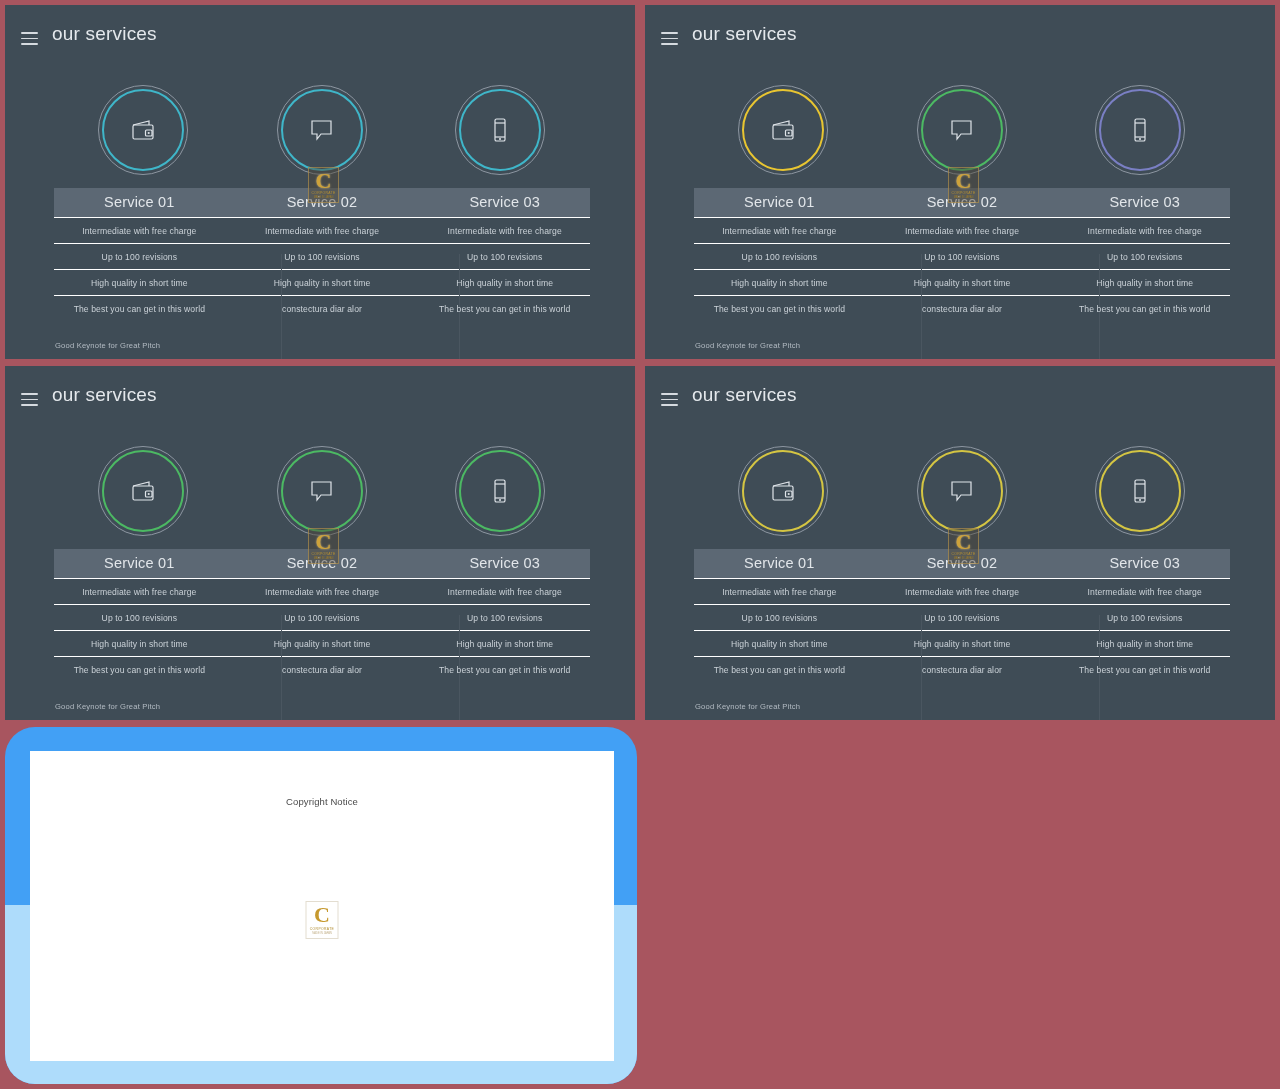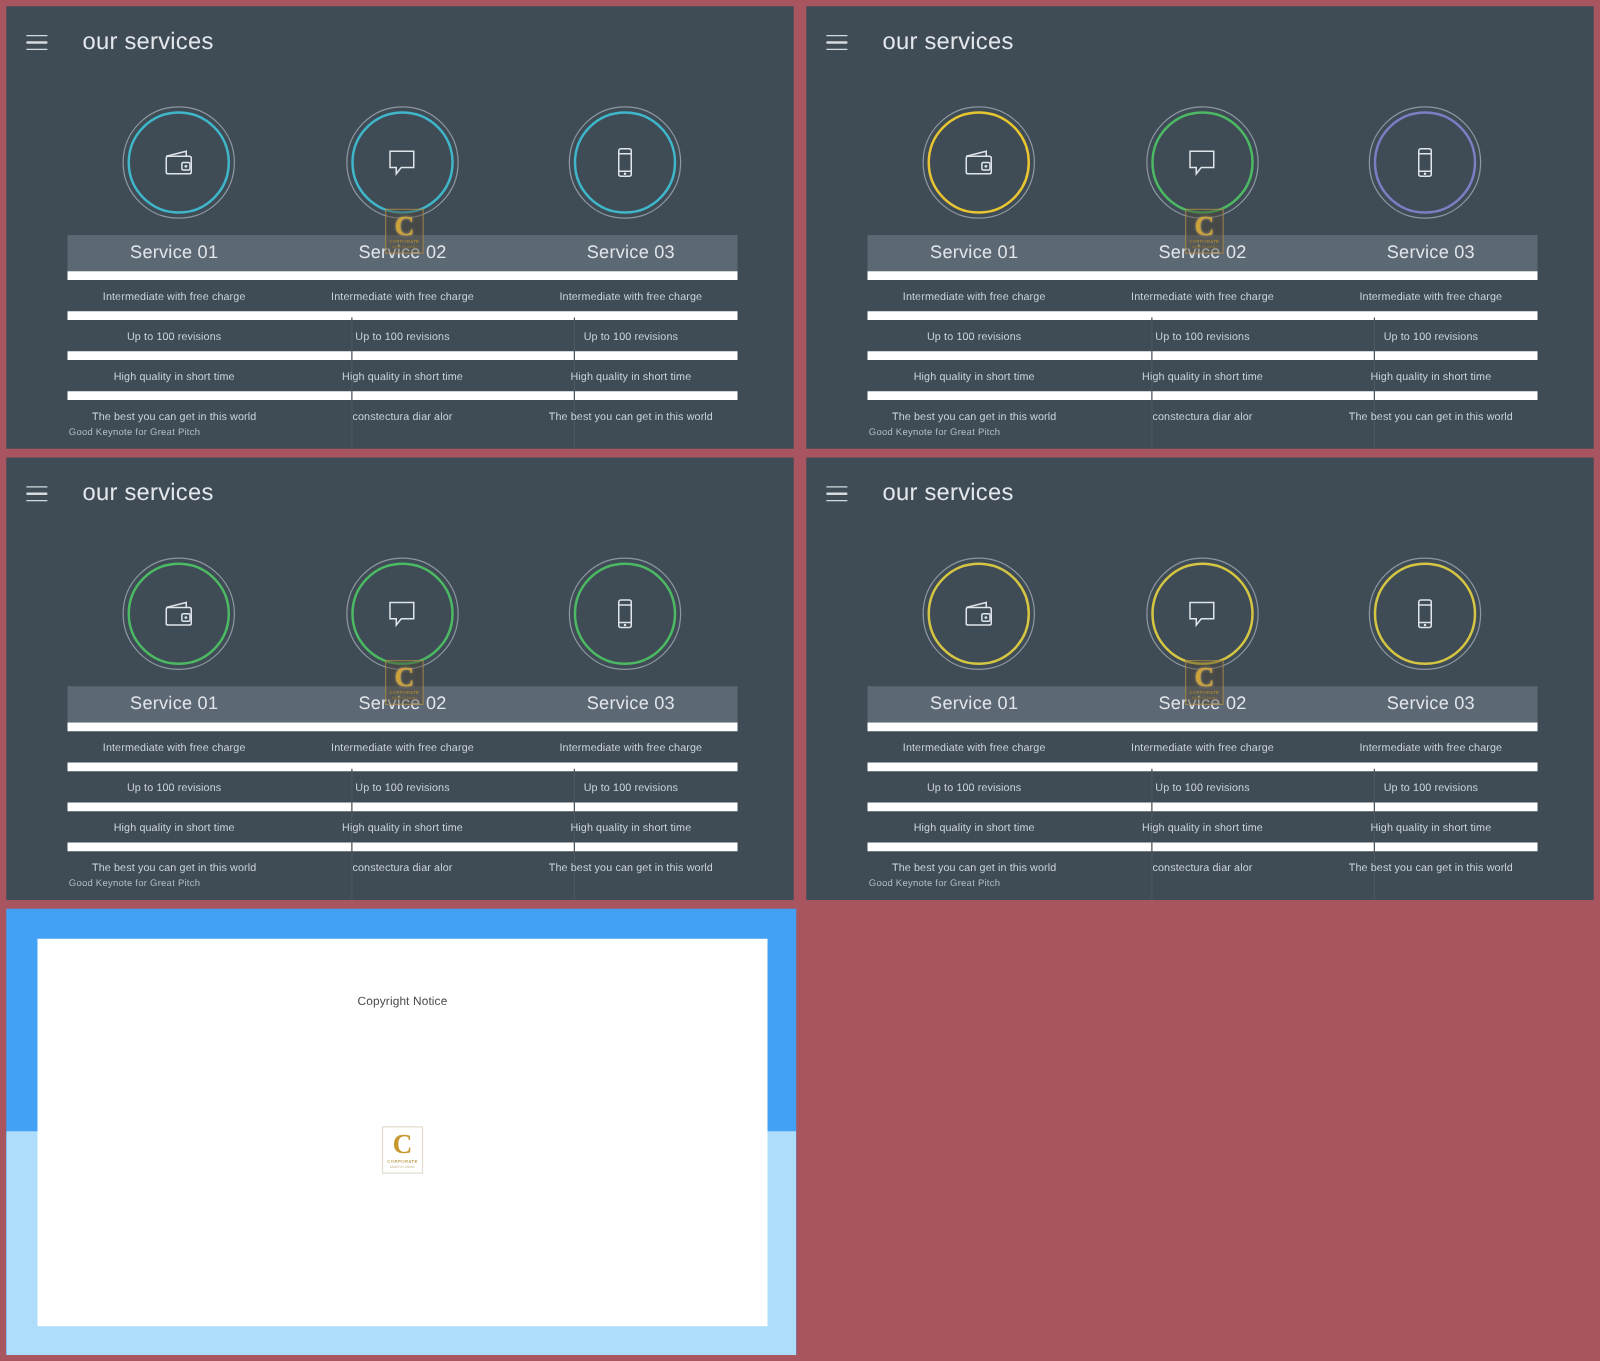--- a/index.html
+++ b/index.html
@@ -23,21 +23,21 @@
   }
   .slide.tl { left: 5px;   top: 5px;   width: 630px; height: 354px; }
   .slide.tr { left: 645px; top: 5px;   width: 630px; height: 354px; }
   .slide.bl { left: 5px;   top: 366px; width: 630px; height: 354px; }
   .slide.br { left: 645px; top: 366px; width: 630px; height: 354px; }
 
   
   .hdr {
     position: absolute;
     left: 16px; top: 18px;
-    display: flex; align-items: center; gap: 28px;
+    display: flex; align-items: flex-end; gap: 14px;
   }
   .burger { width: 17px; height: 13px; position: relative; }
   .burger i {
     position: absolute; left: 0; width: 100%; height: 1.6px;
     background: #d6dbe0; border-radius: 1px;
   }
   .burger i:nth-child(1) { top: 0; }
   .burger i:nth-child(2) { top: 5.7px; }
   .burger i:nth-child(3) { top: 11.4px; }
   .hdr-title {
@@ -80,21 +80,21 @@
     width: 178.6px; text-align: center; color: #e2e6ea;
     position: relative;
   }
   .title-row .cell {
     font-size: 14.5px; padding: 6px 0 7px; letter-spacing: .2px;
   }
   .data-row .cell {
     font-size: 8.6px; padding: 7.5px 0; color: #cbd2d8;
     letter-spacing: .1px;
   }
-  .data-row { border-top: 7px solid #ffffff; justify-content: flex-end; }
+  .data-row { border-top: 1px solid #ffffff; }
   
   .vdiv {
     position: absolute; top: 66px; width: 1px; height: 252px;
     background: #4a5660;
   }
   .vdiv.v1 { left: 227px; }
   .vdiv.v2 { left: 405px; }
 
   
   .wm {
@@ -123,20 +123,21 @@
     position: absolute; left: 50px; bottom: 9px;
     font-size: 7.6px; color: #b4bcc4; letter-spacing: .2px; margin-top: 14px;
   }
 
   
   .blue-slide {
     position: absolute; left: 5px; top: 727px;
     width: 632px; height: 357px;
     background: #42a0f5;
     overflow: hidden;
+    border-radius: 30px;
   }
   .blue-slide .lower {
     position: absolute; left: 0; top: 178px; width: 100%; height: 179px;
     background: #aedcfb;
   }
   .blue-slide .doc {
     position: absolute; left: 25px; top: 24px;
     width: 584px; height: 310px;
     background: #ffffff;
   }

